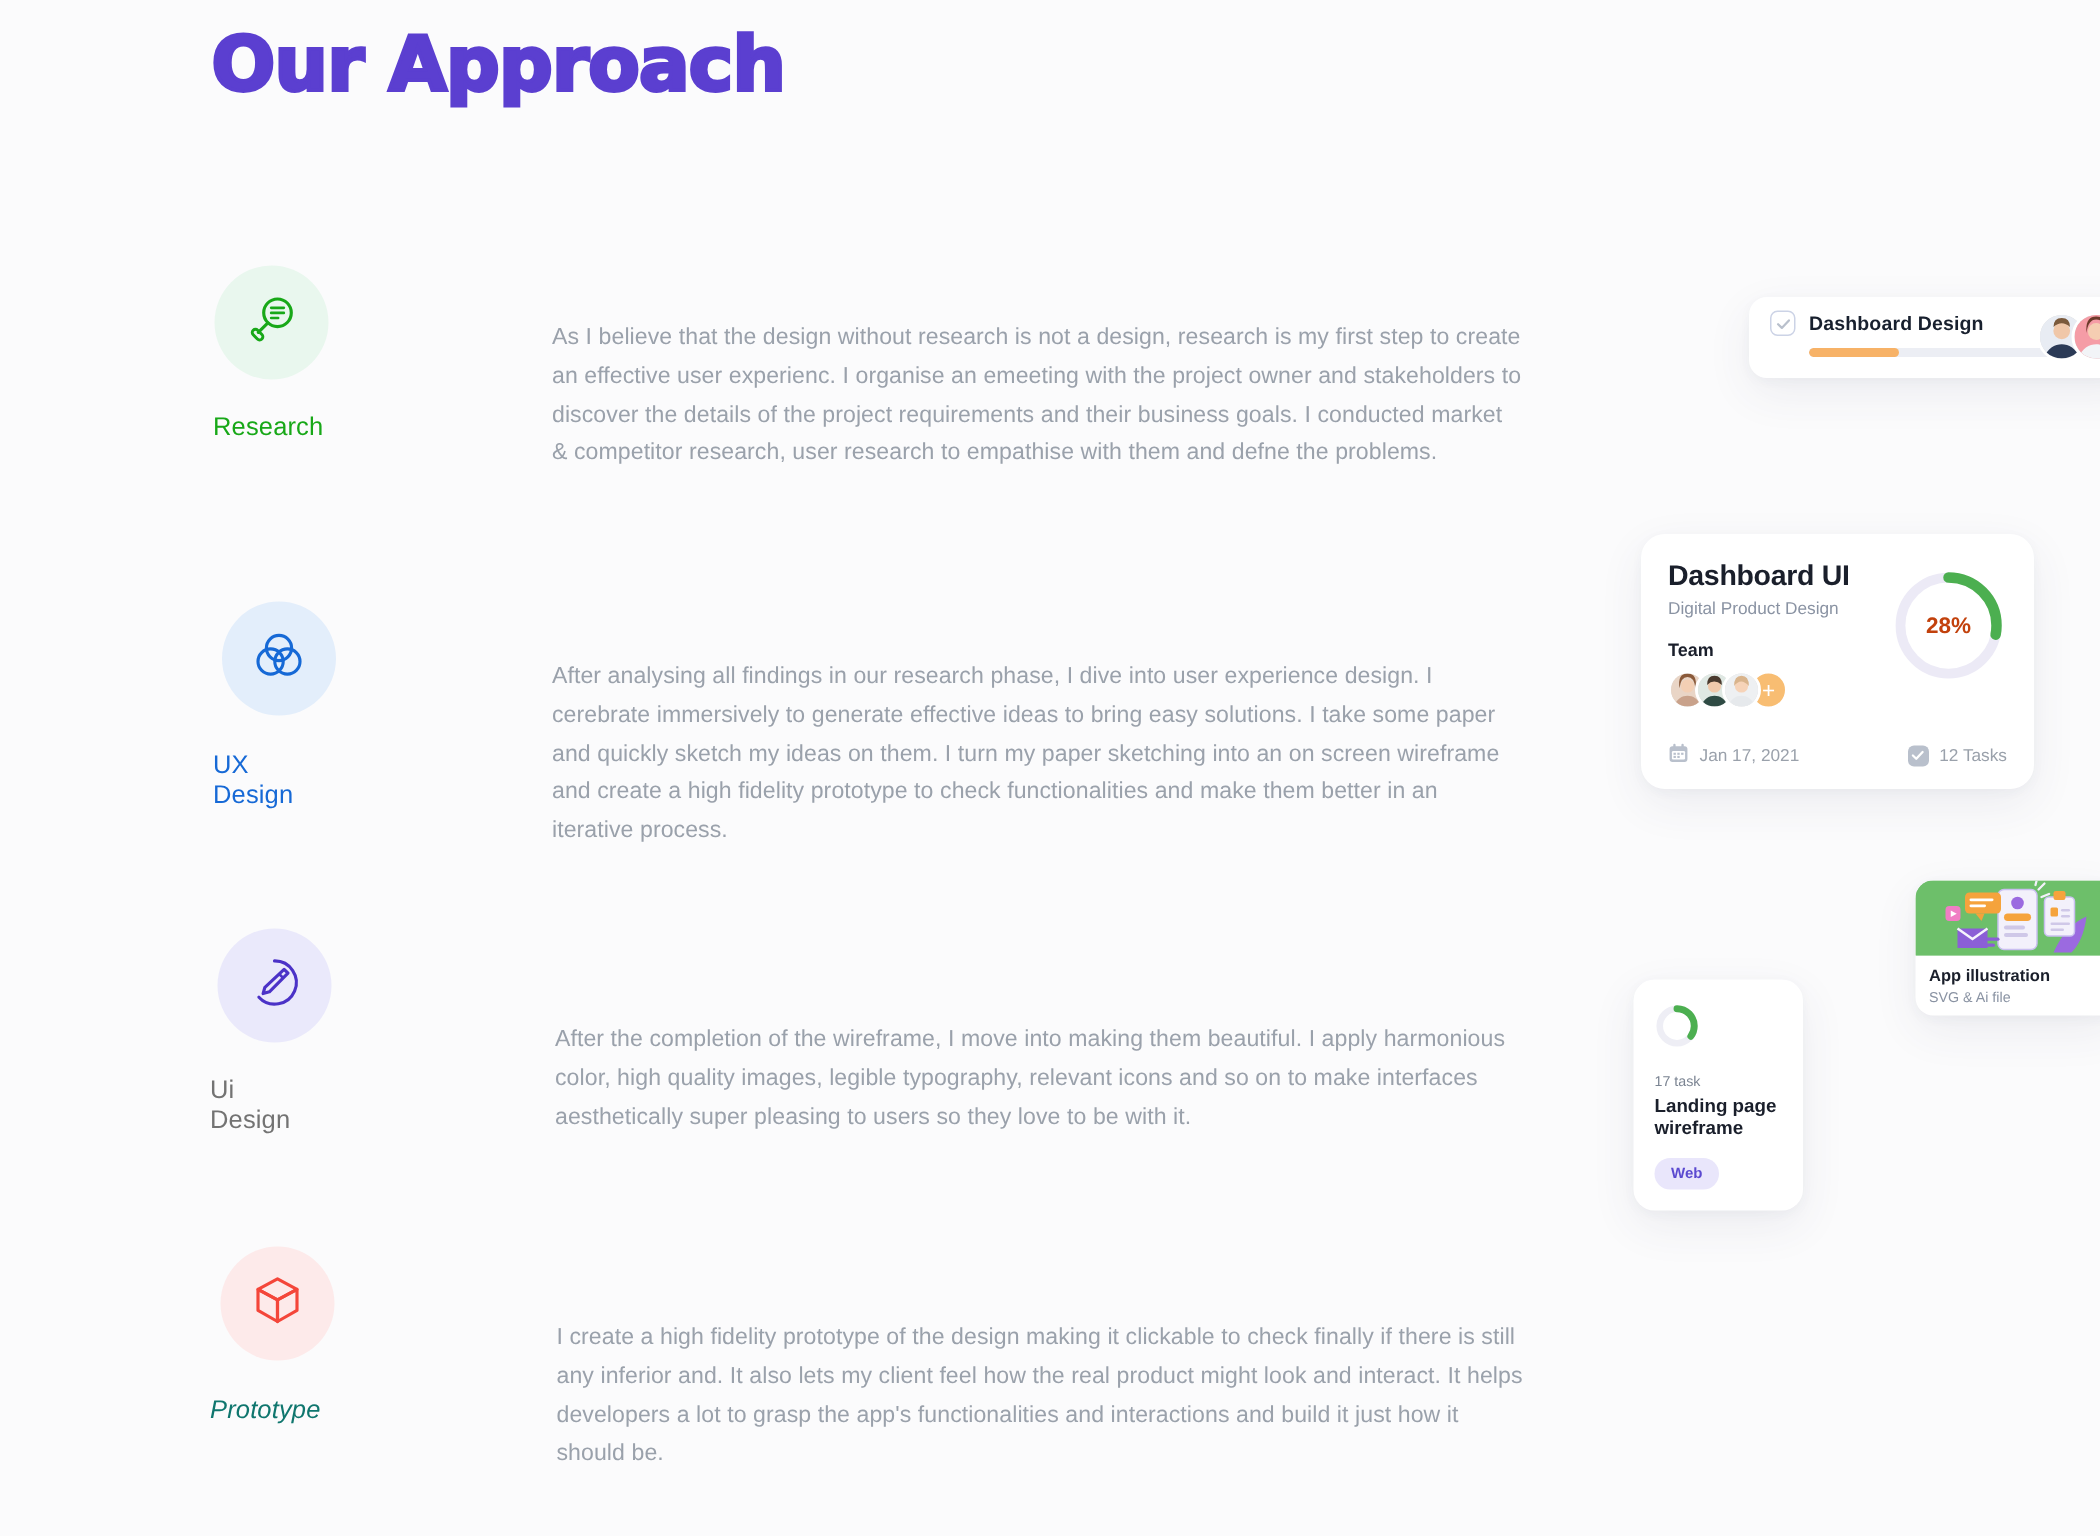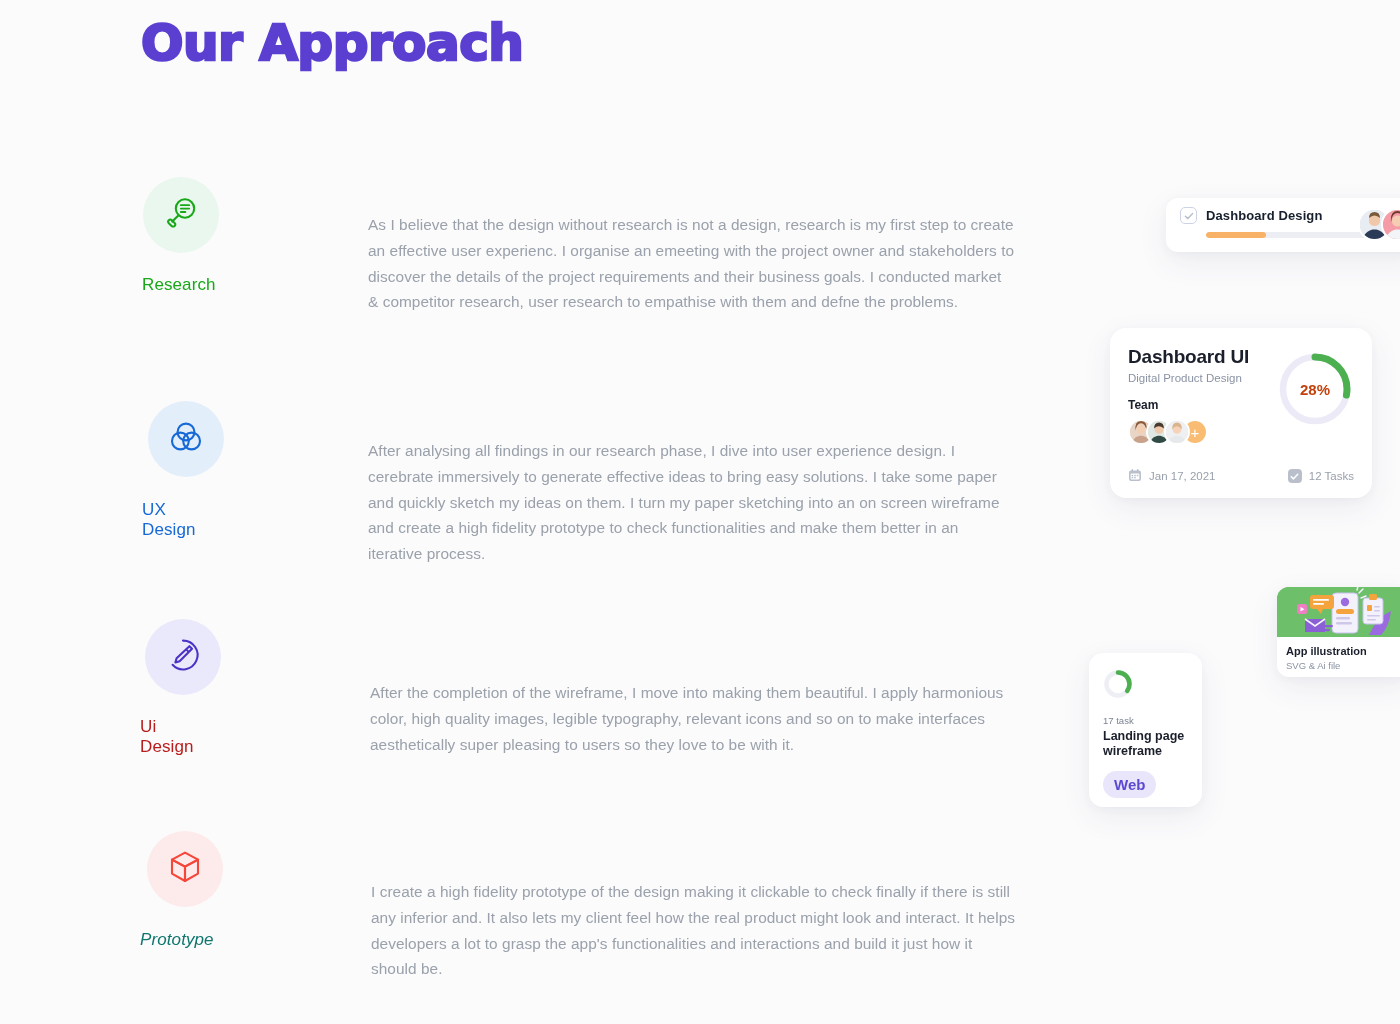--- a/index.html
+++ b/index.html
@@ -117,25 +117,24 @@
   }
   .av {
     width: 33px; height: 33px; border-radius: 50%;
     border: 2px solid #fff; background: #ddd;
     overflow: hidden; position: relative;
   }
   .av + .av { margin-left: -10px; }
 
   
   .card-dash {
-    left: 1094px; top: 328px;
+    left: 1094px; top: 356px;
     width: 262px; height: 170px;
     border-radius: 16px;
     padding: 18px 18px 0 18px;
-    margin-left: 16px;
   }
   .card-dash .dash-title {
     font-size: 19px; font-weight: 700; color: #1a1f2b; letter-spacing: -0.2px;
   }
   .card-dash .dash-sub {
     font-size: 11.5px; color: #8a93a3; margin-top: 4px;
   }
   .card-dash .team-label {
     font-size: 12px; font-weight: 700; color: #1a1f2b; margin-top: 14px;
   }
@@ -173,21 +172,21 @@
     padding: 16px 14px 0 14px;
   }
   .card-land .mini-ring { width: 30px; height: 30px; }
   .card-land .task-count { font-size: 9.5px; color: #7b8492; margin-top: 12px; }
   .card-land .land-title {
     font-size: 12.5px; font-weight: 700; color: #1a1f2b; line-height: 15px; margin-top: 3px;
   }
   .pill {
     display: inline-block; margin-top: 12px;
     background: #e9e6fb; color: #5b4ad0;
-    font-size: 15px; font-weight: 700;
+    font-size: 10px; font-weight: 700;
     padding: 5px 11px; border-radius: 20px;
   }
 
   
   .card-illus {
     left: 1277px; top: 587px;
     width: 135px; height: 90px;
     border-radius: 12px;
     overflow: hidden;
   }
@@ -240,21 +239,21 @@
     <div class="step step-ui">
       <div class="icon-wrap" style="background: rgb(234, 233, 251);">
         <span>
           <svg width="40" height="40" viewBox="0 0 40 40" fill="none">
             <path d="M20 5.6 A14.4 14.4 0 1 1 9.6 29.8" stroke="#4b32c7" stroke-width="2.1" stroke-linecap="round" fill="none"></path>
             <path d="M26.4 11.2 L29 13.8 L16.6 26.2 L12.4 27.4 L13.6 23.2 Z" stroke="#4b32c7" stroke-width="2.1" stroke-linejoin="round" fill="none"></path>
             <line x1="23.2" y1="14.4" x2="25.8" y2="17" stroke="#4b32c7" stroke-width="1.8"></line>
           </svg>
         </span>
       </div>
-      <div class="step-label" style="color: #b91c1c;">Ui Design</div>
+      <div class="step-label" style="color: #737373;">Ui Design</div>
       <p class="step-text">After the completion of the wireframe, I move into making them  beautiful. I apply harmonious color, high quality images, legible typography, relevant icons and so on to make interfaces aesthetically super pleasing to users so they love to be with it.</p>
     </div>
 
     <div class="step step-proto">
       <div class="icon-wrap" style="background: rgb(253, 234, 234);">
         <span>
           <svg width="38" height="38" viewBox="0 0 38 38" fill="none">
             <path d="M19 4.6 L32 11.6 L19 18.6 L6 11.6 Z" stroke="#f4463a" stroke-width="2.1" stroke-linejoin="round"></path>
             <path d="M6 11.6 L6 25.6 L19 33 L19 18.6 Z" stroke="#f4463a" stroke-width="2.1" stroke-linejoin="round"></path>
             <path d="M32 11.6 L32 25.6 L19 33 L19 18.6 Z" stroke="#f4463a" stroke-width="2.1" stroke-linejoin="round"></path>

